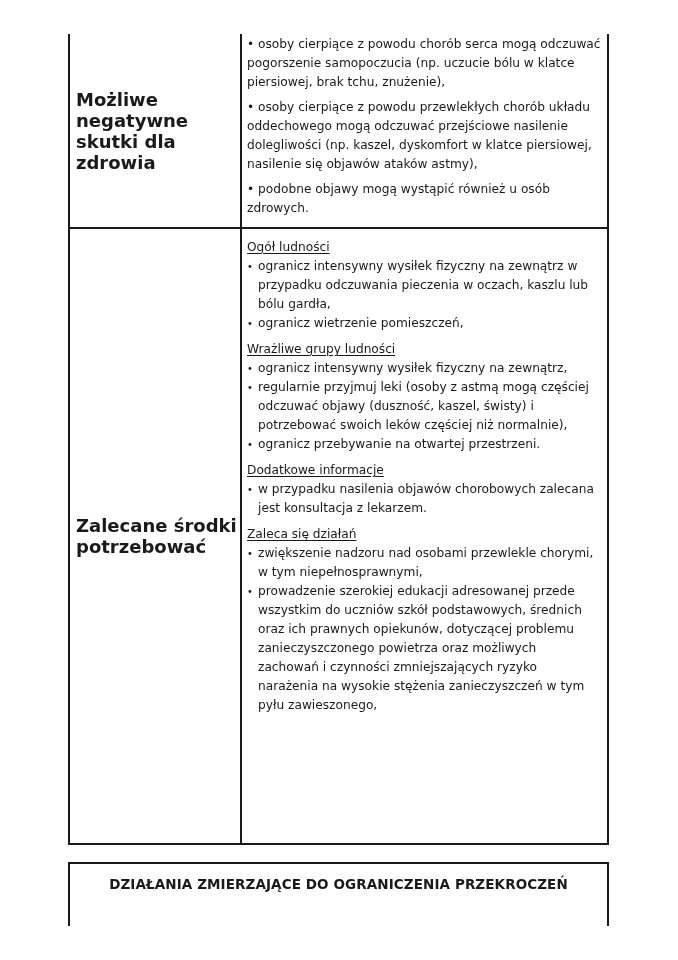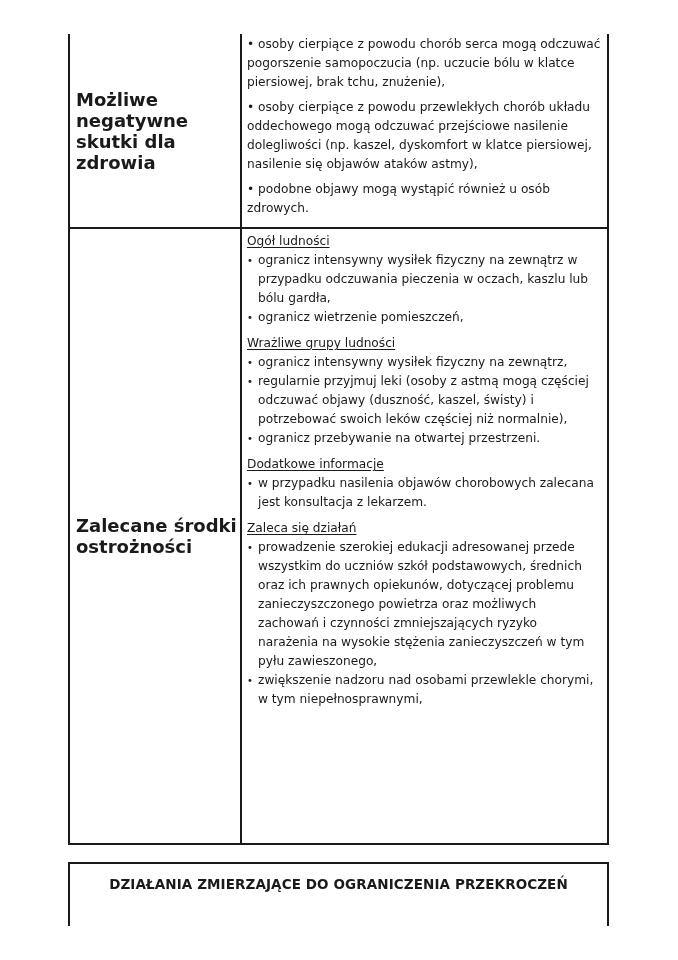--- a/index.html
+++ b/index.html
@@ -54,21 +54,21 @@
       line-height: 19px;
     }
     .row-1 .content-cell { padding-top: 1px; }
     .para { margin: 0 0 6px 0; }
     .para:last-child { margin-bottom: 16px; }
     .section { margin-bottom: 7px; }
     .section-heading {
       text-decoration: underline;
       text-underline-offset: 2px;
     }
-    .row-2 .content-cell { padding-top: 3px; }
+    .row-2 .content-cell { padding-top: 9px; }
     .bullet-item {
       position: relative;
       padding-left: 11px;
     }
     .bullet-item::before {
       content: "\2022";
       position: absolute;
       left: 0;
       top: 0;
       font-size: 10px;
@@ -107,43 +107,43 @@
       <p class="para">• osoby cierpiące z powodu chorób serca mogą odczuwać pogorszenie samopoczucia (np. uczucie bólu w klatce piersiowej, brak tchu, znużenie),</p>
       <p class="para">• osoby cierpiące z powodu przewlekłych chorób układu oddechowego mogą odczuwać przejściowe nasilenie dolegliwości (np. kaszel, dyskomfort w klatce piersiowej, nasilenie się objawów ataków astmy),</p>
       <p class="para">• podobne objawy mogą wystąpić również u osób zdrowych.</p>
     </div>
   </div>
 
   <div class="row row-2">
     <div class="label-cell">
       <div>
         <span>Zalecane środki</span>
-        <span>ostrożności</span>
+        <span>potrzebować</span>
       </div>
     </div>
     <div class="content-cell">
       <div class="section">
         <div class="section-heading">Ogół ludności</div>
         <div class="bullet-item">ogranicz intensywny wysiłek fizyczny na zewnątrz w przypadku odczuwania pieczenia w oczach, kaszlu lub bólu gardła,</div>
         <div class="bullet-item">ogranicz wietrzenie pomieszczeń,</div>
       </div>
       <div class="section">
         <div class="section-heading">Wrażliwe grupy ludności</div>
         <div class="bullet-item">ogranicz intensywny wysiłek fizyczny na zewnątrz,</div>
         <div class="bullet-item">regularnie przyjmuj leki (osoby z astmą mogą częściej odczuwać objawy (duszność, kaszel, świsty) i potrzebować swoich leków częściej niż normalnie),</div>
         <div class="bullet-item">ogranicz przebywanie na otwartej przestrzeni.</div>
       </div>
       <div class="section">
         <div class="section-heading">Dodatkowe informacje</div>
         <div class="bullet-item">w przypadku nasilenia objawów chorobowych zalecana jest konsultacja z lekarzem.</div>
       </div>
       <div class="section">
         <div class="section-heading">Zaleca się działań</div>
+        <div class="bullet-item">zwiększenie nadzoru nad osobami przewlekle chorymi, w tym niepełnosprawnymi,</div>
         <div class="bullet-item">prowadzenie szerokiej edukacji adresowanej przede wszystkim do uczniów szkół podstawowych, średnich oraz ich prawnych opiekunów, dotyczącej problemu zanieczyszczonego powietrza oraz możliwych zachowań i czynności zmniejszających ryzyko narażenia na wysokie stężenia zanieczyszczeń w tym pyłu zawieszonego,</div>
-        <div class="bullet-item">zwiększenie nadzoru nad osobami przewlekle chorymi, w tym niepełnosprawnymi,</div>
       </div>
     </div>
   </div>
 </div>
 
 <div class="box">
   <div class="box-title">DZIAŁANIA ZMIERZAJĄCE DO OGRANICZENIA PRZEKROCZEŃ</div>
 </div>
 
 </body></html>

